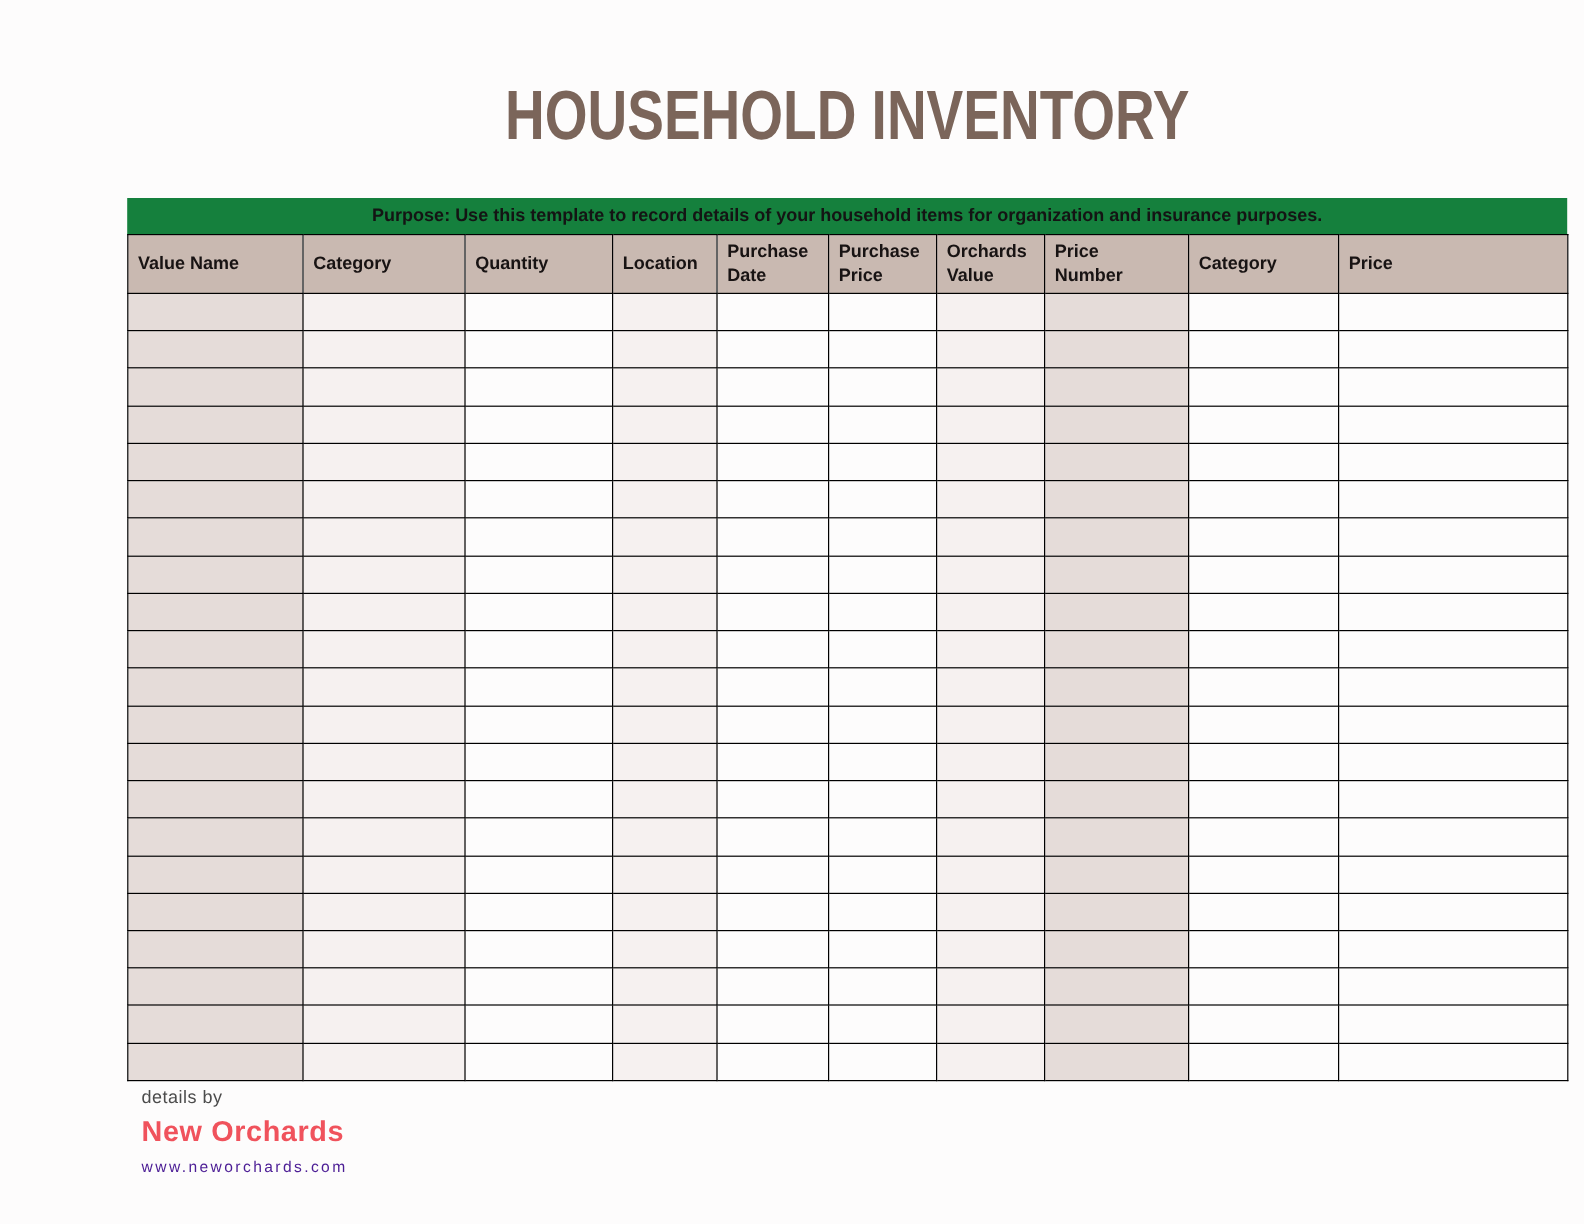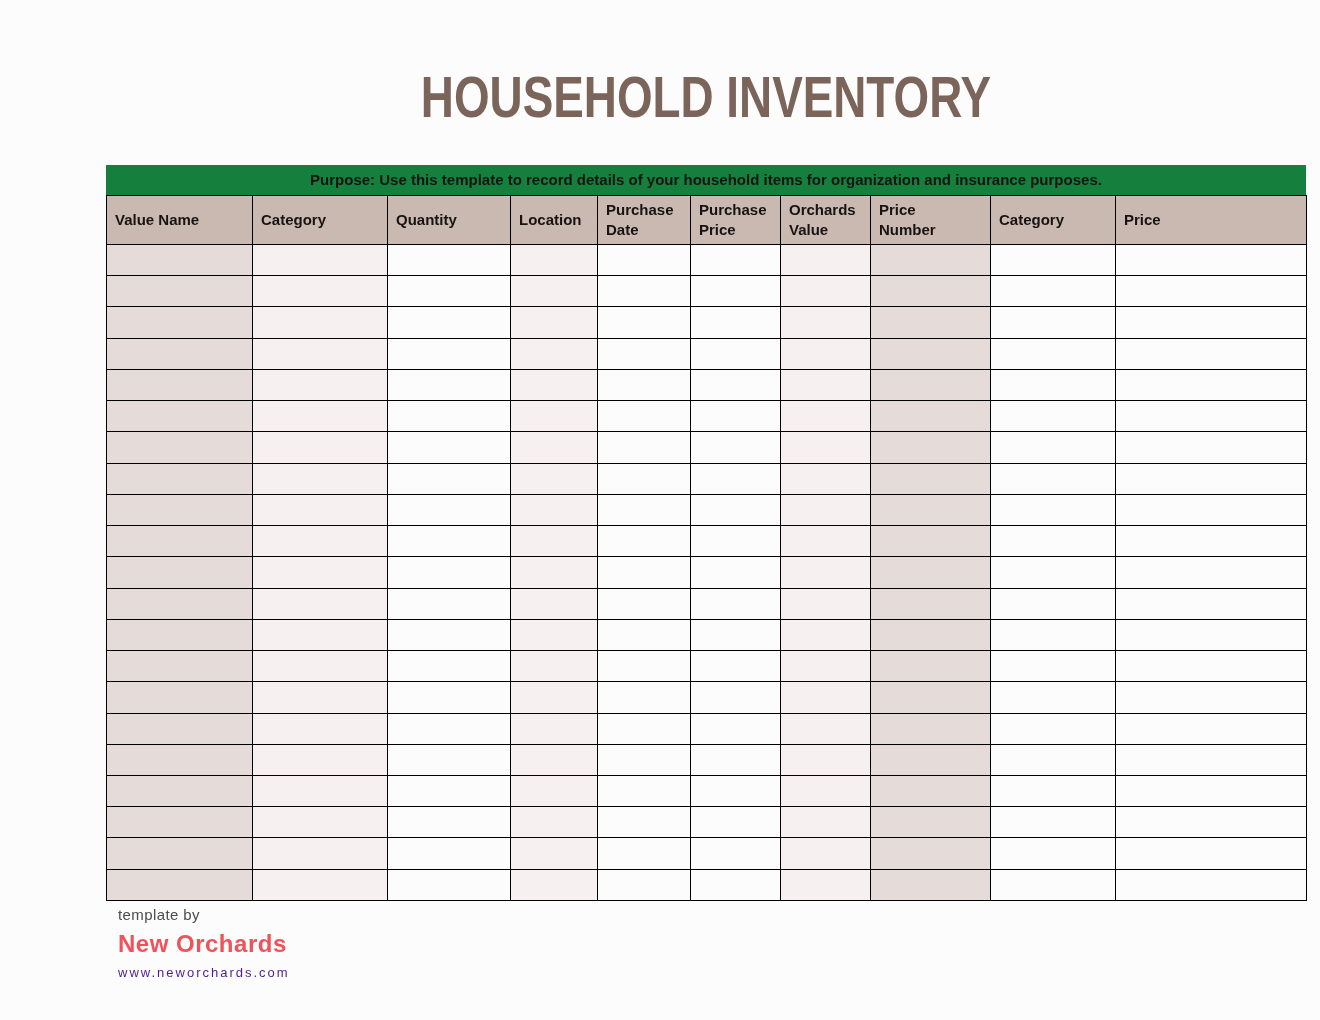--- a/index.html
+++ b/index.html
@@ -380,18 +380,18 @@
             <td></td>
             <td></td>
             <td></td>
             <td></td>
           </tr>
         </tbody>
     </table>
   </div>
 
   <div class="footer">
-    <div class="powered-by">template by</div>
+    <div class="powered-by">details by</div>
     <div class="brand">New Orchards</div>
     <div class="website">www.neworchards.com</div>
   </div>
 
 </div>
 
 </body></html>

